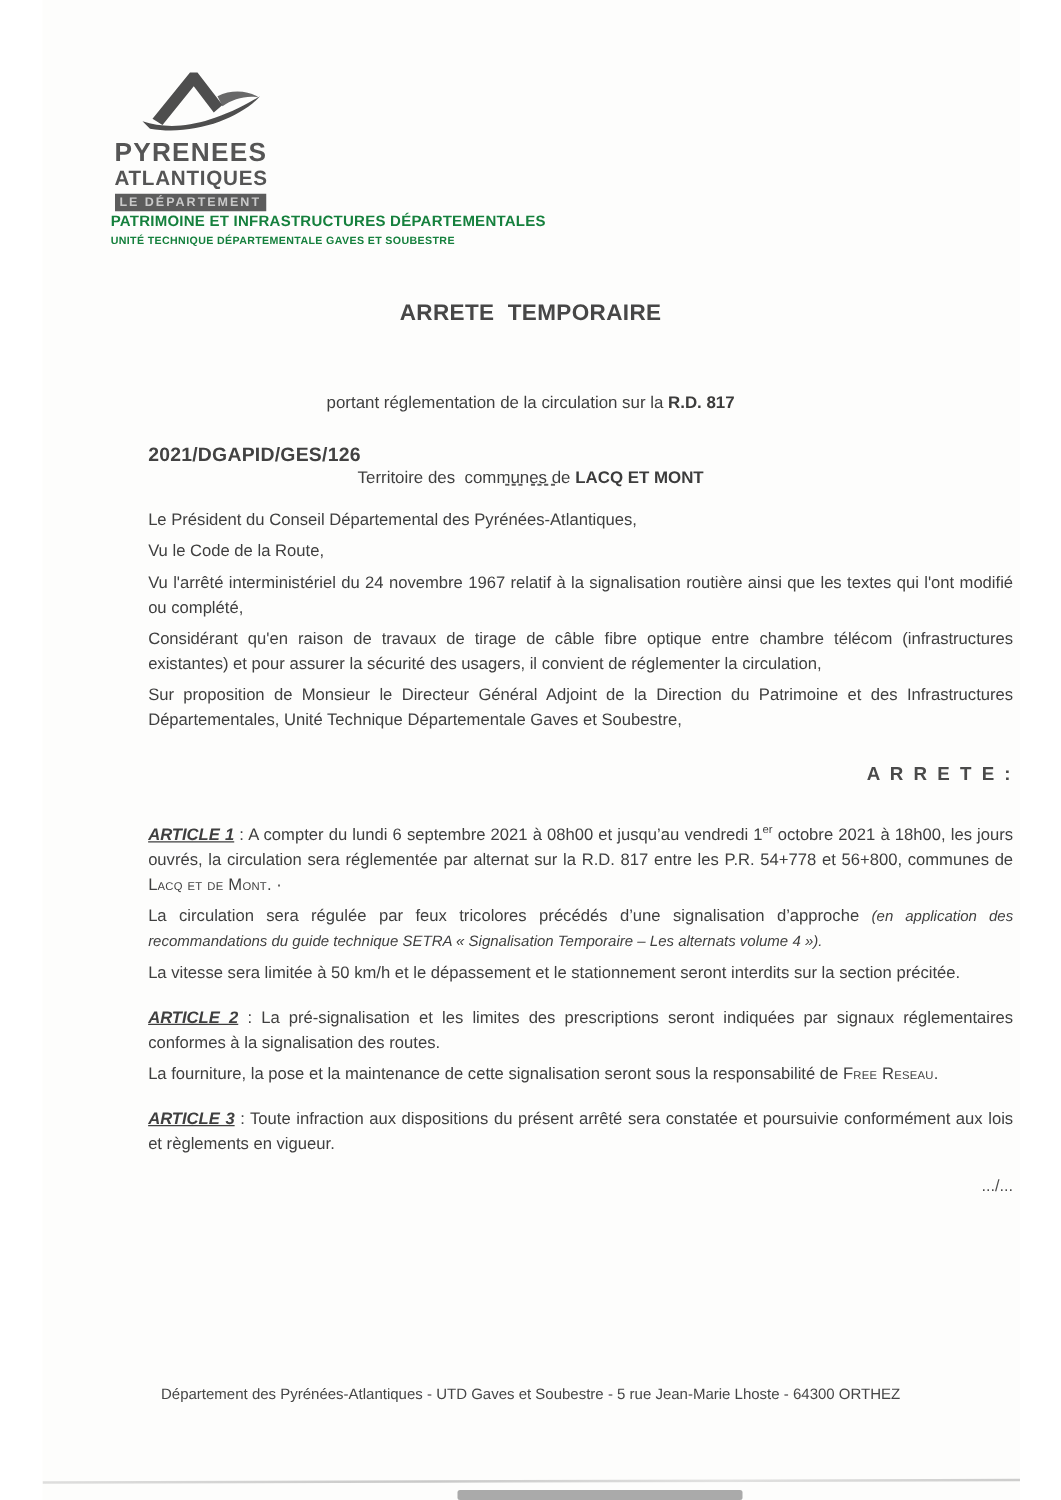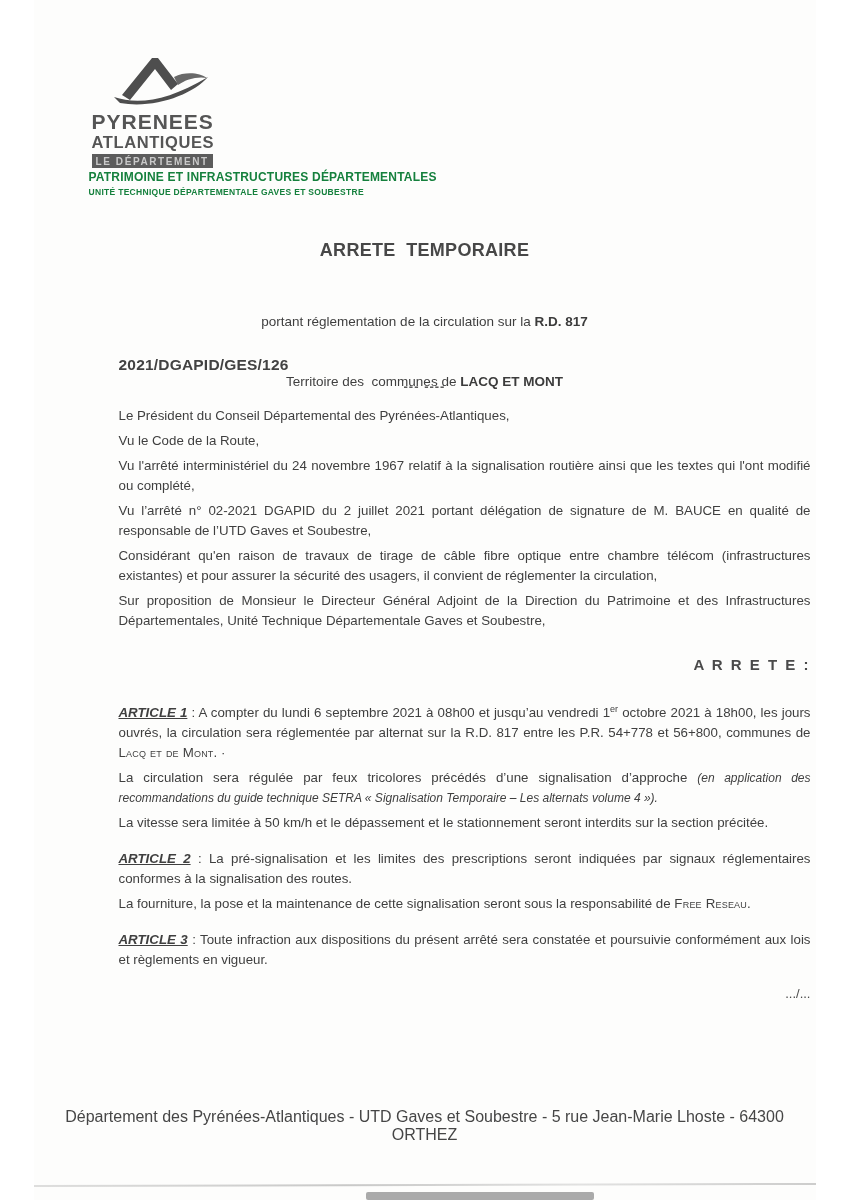--- a/index.html
+++ b/index.html
@@ -73,21 +73,21 @@
   .article { margin-top: 16px; }
   .art-label { font-weight: bold; font-style: italic; text-decoration: underline; }
   .sc { font-variant: small-caps; letter-spacing: 0.2px; }
   .note-italic { font-style: italic; font-size: 12px; }
   sup { font-size: 9px; vertical-align: super; line-height: 0; }
   .continuation { margin-top: 16px; text-align: right; font-size: 13px; color: #4a4a4a; }
 
   
   .footer-address {
     position: absolute; top: 1108px; left: 0; right: 0;
-    text-align: center; font-size: 16px; color: #464646;
+    text-align: center; font-size: 12px; color: #464646;
   }
 
   
   .scan-line {
     position: absolute; top: 1184px; left: 0; width: 100%; height: 2px;
     background: linear-gradient(to right,
       rgba(80,80,80,0.18), rgba(80,80,80,0.30) 40%,
       rgba(80,80,80,0.16) 70%, rgba(80,80,80,0.28));
     transform: rotate(-0.15deg);
   }
@@ -128,21 +128,20 @@
   </div>
 
   <div class="ref-number">2021/DGAPID/GES/126</div>
   <div class="separator-dashes">--- ----</div>
 
   <div class="content">
 
     <p class="para">Le Président du Conseil Départemental des Pyrénées-Atlantiques,</p>
     <p class="para">Vu le Code de la Route,</p>
     <p class="para">Vu l'arrêté interministériel du 24 novembre 1967 relatif à la signalisation routière ainsi que les textes qui l'ont modifié ou complété,</p>
-    <p class="para">Vu l’arrêté n° 02-2021 DGAPID du 2 juillet 2021 portant délégation de signature de M. BAUCE en qualité de responsable de l’UTD Gaves et Soubestre,</p>
     <p class="para">Considérant qu'en raison de travaux de tirage de câble fibre optique entre chambre télécom (infrastructures existantes) et pour assurer la sécurité des usagers, il convient de réglementer la circulation,</p>
     <p class="para">Sur proposition de Monsieur le Directeur Général Adjoint de la Direction du Patrimoine et des Infrastructures Départementales, Unité Technique Départementale Gaves et Soubestre,</p>
 
     <div class="decision-heading">A R R E T E :</div>
 
     <div class="article">
       <p class="para"><span class="art-label">ARTICLE 1</span><span> : </span><span>A compter du lundi 6 septembre 2021 à 08h00 et jusqu’au vendredi 1</span><sup>er</sup><span> octobre 2021 à 18h00, les jours ouvrés, la circulation sera réglementée par alternat sur la R.D. 817 entre les P.R. 54+778 et 56+800, communes de </span><span class="sc">Lacq et de Mont</span><span>. ·</span></p>
       <p class="para"><span>La circulation sera régulée par feux tricolores précédés d’une signalisation d’approche </span><span class="note-italic">(en application des recommandations du guide technique SETRA « Signalisation Temporaire – Les alternats volume 4 »).</span></p>
       <p class="para">La vitesse sera limitée à 50 km/h et le dépassement et le stationnement seront interdits sur la section précitée.</p>
     </div>

